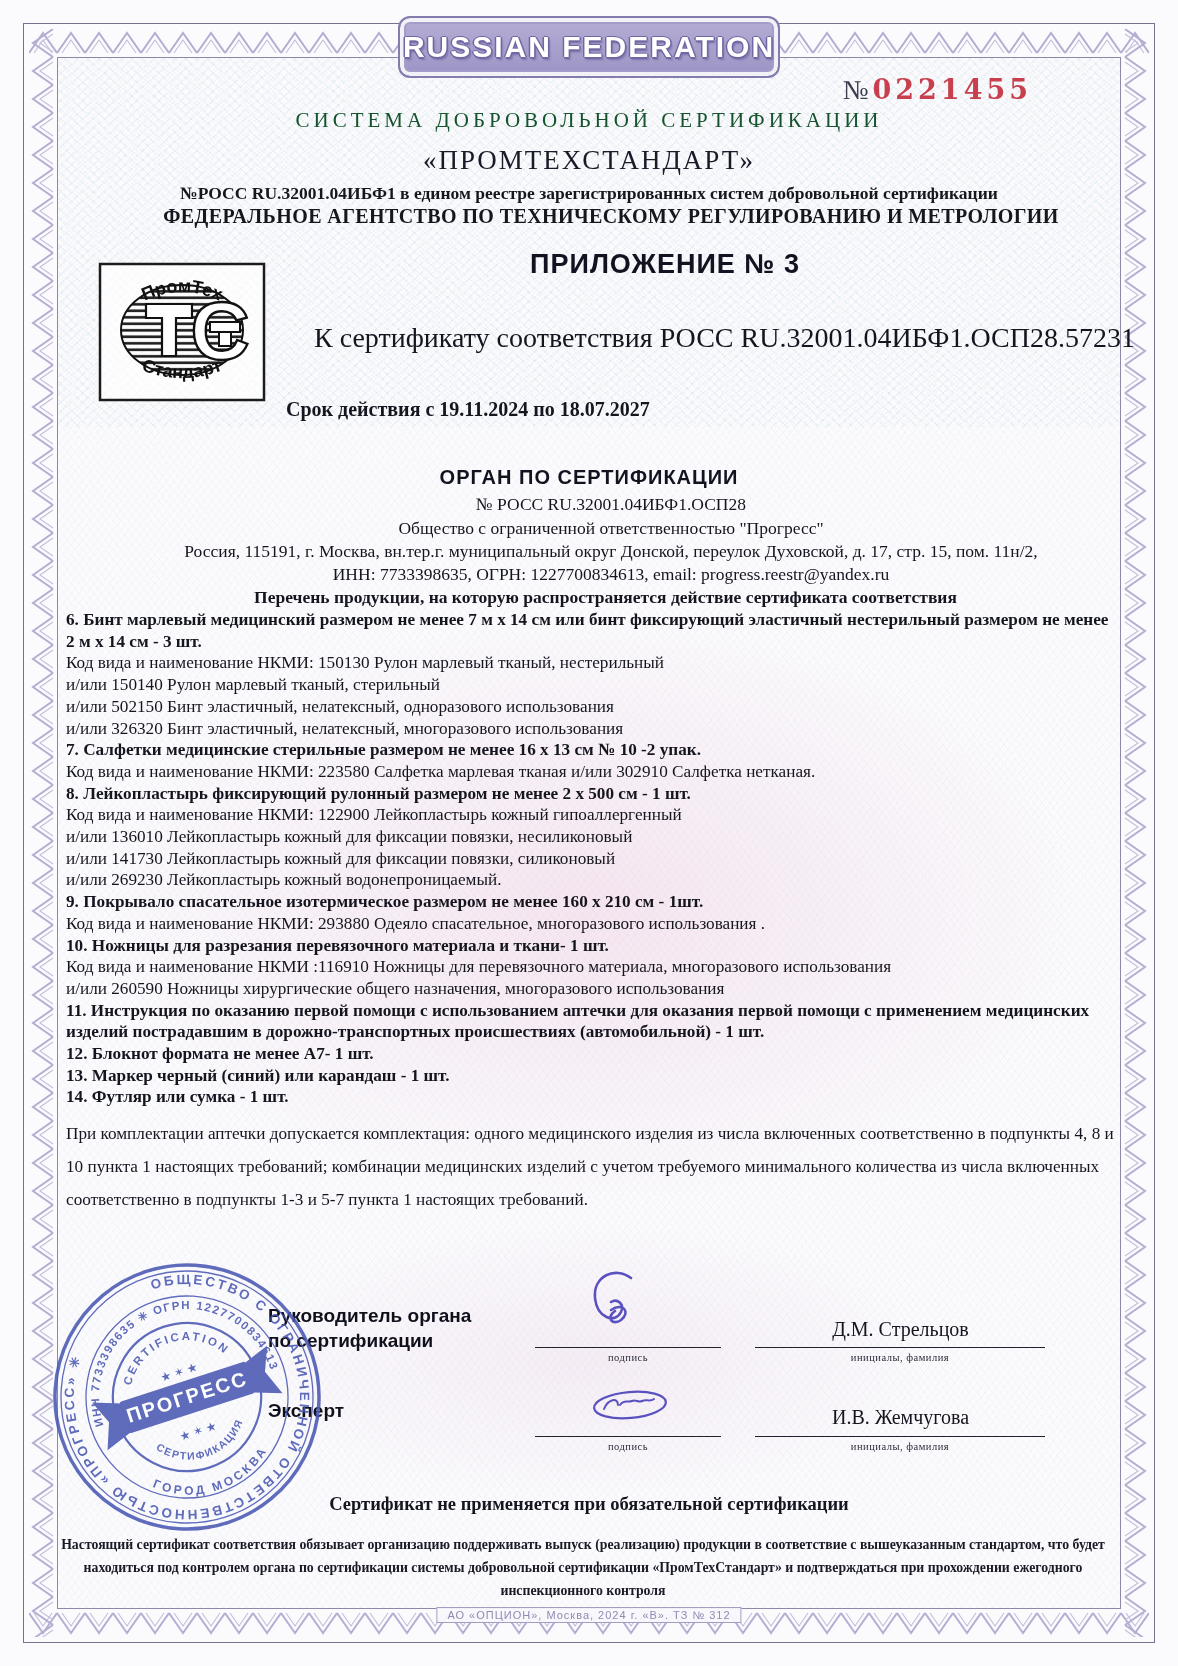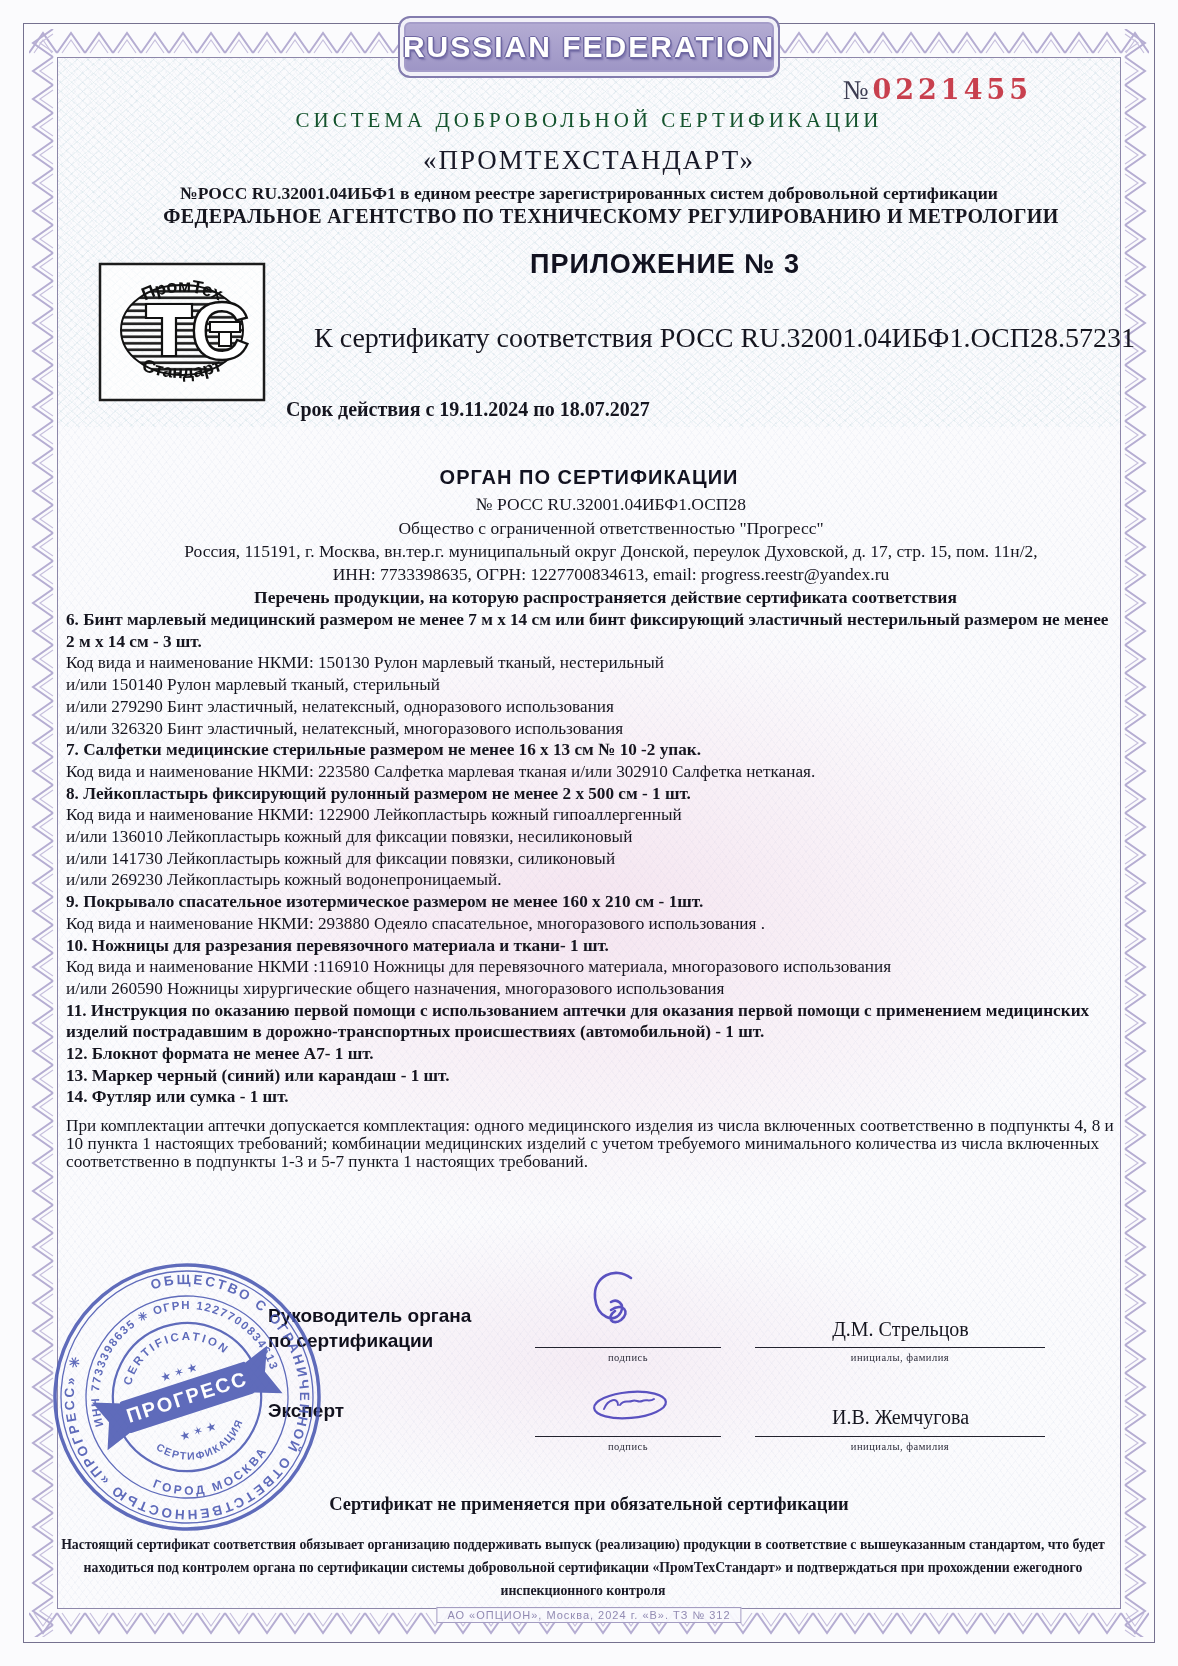--- a/index.html
+++ b/index.html
@@ -41,21 +41,21 @@
   .cert-note{position:absolute;top:354px;left:286px;font-size:20px;color:#15151f;}
   .validity{position:absolute;top:398px;left:286px;font-weight:bold;font-size:20px;color:#15151f;}
   
   .organ-h{position:absolute;top:466px;left:0;right:0;text-align:center;font-family:"Liberation Sans",sans-serif;
     font-weight:800;font-size:20px;letter-spacing:1px;color:#121220;}
   .cline{position:absolute;left:0;right:0;text-align:center;font-size:17.5px;color:#15151f;padding-left:44px;}
   .perechen{position:absolute;top:587px;left:0;right:0;text-align:center;font-weight:bold;font-size:17.5px;color:#15151f;margin-left:33px;}
   
   .plist{position:absolute;top:609px;left:66px;right:58px;font-size:17.2px;line-height:21.7px;color:#15151f;text-align:left;}
   .plist .pl.b{font-weight:bold;}
-  .allow{margin-top:9px;font-size:17.2px;line-height:18px;}
+  .allow{margin-top:9px;font-size:17.2px;line-height:33px;}
   
   .role{position:absolute;left:268px;width:230px;font-family:"Liberation Sans",sans-serif;font-weight:800;font-size:19px;line-height:25px;color:#10101c;}
   .sigline{position:absolute;border-bottom:1.5px solid #22222e;}
   .sublabel{position:absolute;text-align:center;font-size:10.5px;letter-spacing:.5px;color:#2c2c3a;}
   .sname{position:absolute;text-align:center;font-size:20px;color:#15151f;}
   .sigimg{position:absolute;}
   .stamp{position:absolute;left:46px;top:1256px;opacity:.88;}
   
   .disclaimer{position:absolute;top:1494px;left:0;right:0;text-align:center;font-weight:bold;font-size:18.5px;color:#15151f;}
   .fineprint{position:absolute;top:1534px;left:60px;right:72px;text-align:center;font-weight:bold;font-size:13.8px;line-height:1.65;color:#1a1a26;}
@@ -153,21 +153,21 @@
   <div class="cline" style="top:518px;">Общество с ограниченной ответственностью "Прогресс"</div>
   <div class="cline" style="top:541px;">Россия, 115191, г. Москва, вн.тер.г. муниципальный округ Донской, переулок Духовской, д. 17, стр. 15, пом. 11н/2,</div>
   <div class="cline" style="top:564px;">ИНН: 7733398635, ОГРН: 1227700834613, email: progress.reestr@yandex.ru</div>
   <div class="perechen">Перечень продукции, на которую распространяется действие сертификата соответствия</div>
 
   <div class="plist">
     <div id="product-list">
         <div class="pl b">6. Бинт марлевый медицинский размером не менее 7 м х 14 см или бинт фиксирующий эластичный нестерильный размером не менее 2 м х 14 см - 3 шт.</div>
         <div class="pl">Код вида и наименование НКМИ: 150130 Рулон марлевый тканый, нестерильный</div>
         <div class="pl">и/или 150140 Рулон марлевый тканый, стерильный</div>
-        <div class="pl">и/или 279290 Бинт эластичный, нелатексный, одноразового использования</div>
+        <div class="pl">и/или 502150 Бинт эластичный, нелатексный, одноразового использования</div>
         <div class="pl">и/или 326320 Бинт эластичный, нелатексный, многоразового использования</div>
         <div class="pl b">7. Салфетки медицинские стерильные размером не менее 16 х 13 см № 10 -2 упак.</div>
         <div class="pl">Код вида и наименование НКМИ: 223580 Салфетка марлевая тканая и/или 302910 Салфетка нетканая.</div>
         <div class="pl b">8. Лейкопластырь фиксирующий рулонный размером не менее 2 х 500 см - 1 шт.</div>
         <div class="pl">Код вида и наименование НКМИ: 122900 Лейкопластырь кожный гипоаллергенный</div>
         <div class="pl">и/или 136010 Лейкопластырь кожный для фиксации повязки, несиликоновый</div>
         <div class="pl">и/или 141730 Лейкопластырь кожный для фиксации повязки, силиконовый</div>
         <div class="pl">и/или 269230 Лейкопластырь кожный водонепроницаемый.</div>
         <div class="pl b">9. Покрывало спасательное изотермическое размером не менее 160 х 210 см - 1шт.</div>
         <div class="pl">Код вида и наименование НКМИ: 293880 Одеяло спасательное, многоразового использования .</div>

